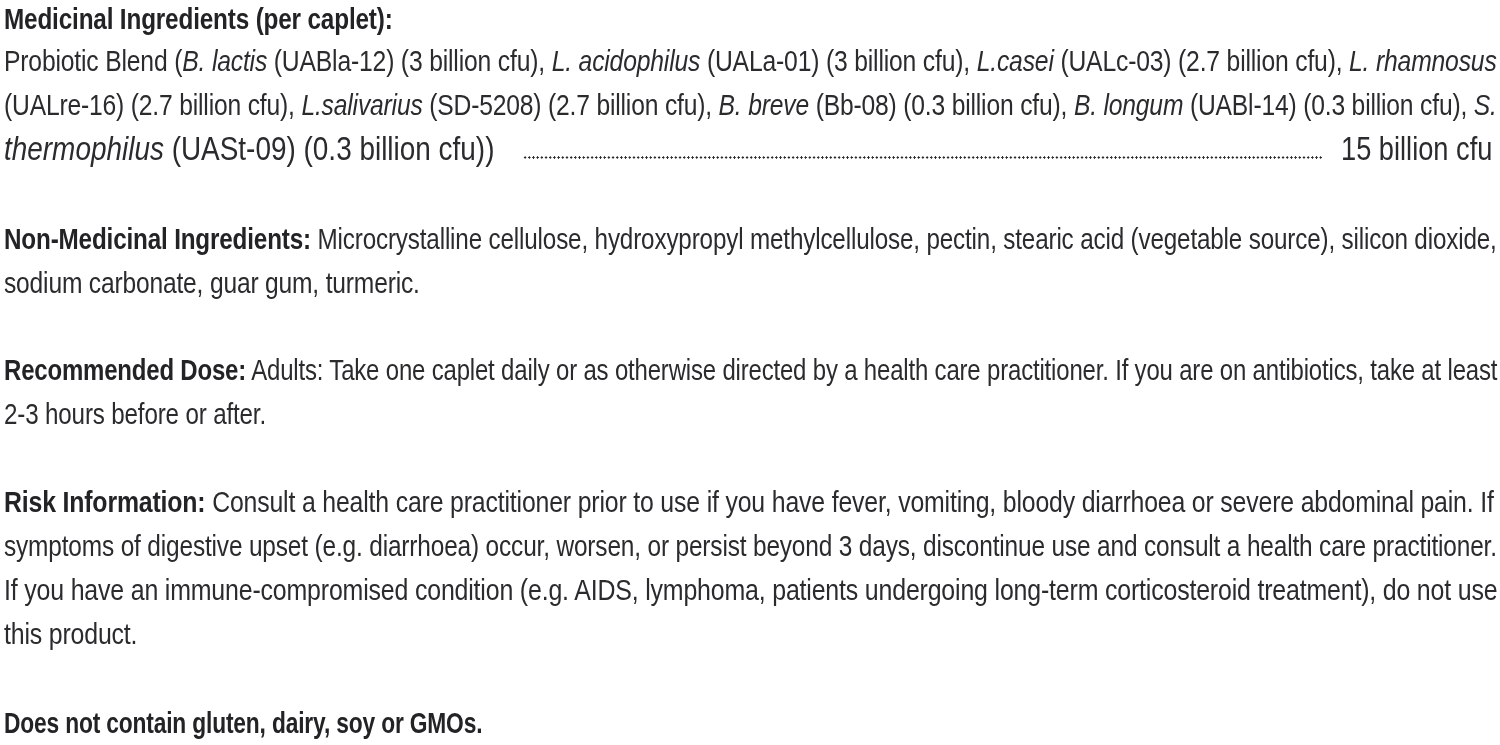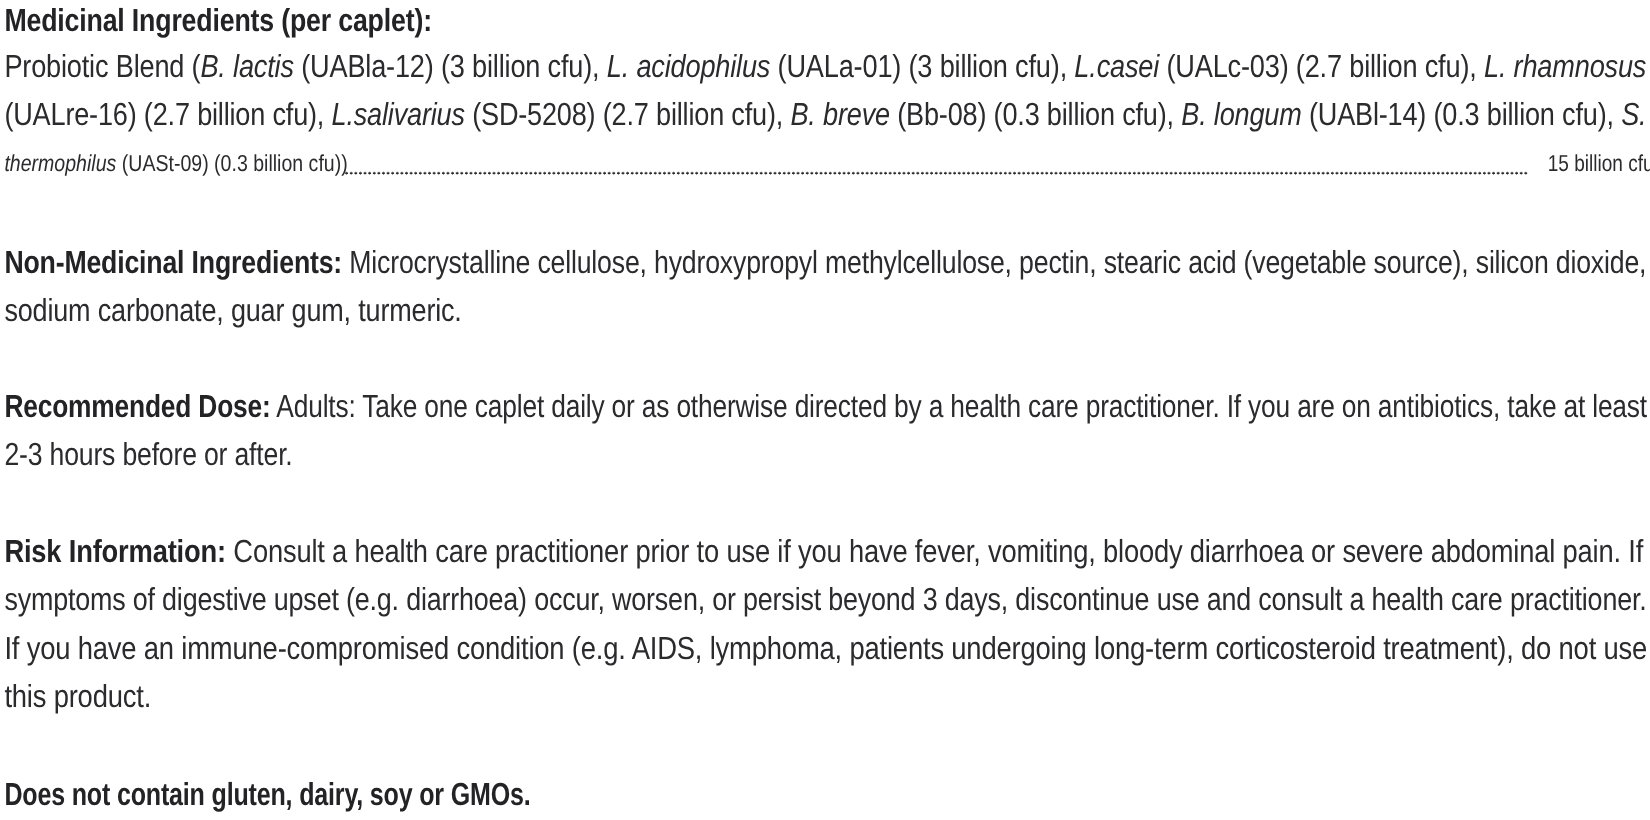--- a/index.html
+++ b/index.html
@@ -27,21 +27,21 @@
     }
     .b { font-weight: bold; color: #232326; }
     .i { font-style: italic; }
     .dot-row {
       position: absolute;
       left: 4px;
       width: 1492px;
       height: 36px;
       display: flex;
       align-items: center;
-      font-size: 21px;
+      font-size: 33px;
       line-height: 36px;
       white-space: nowrap;
       gap: 16px;
     }
     .dot-row .left-part, .dot-row .right-part {
       display: inline-block;
       transform-origin: 0 50%;
     }
     .dot-row .leader {
       flex: 1;

